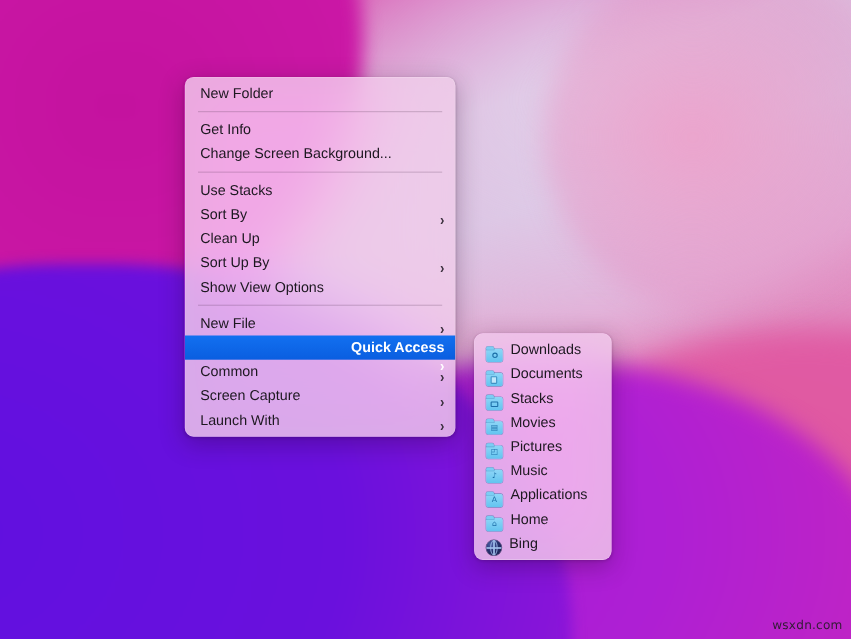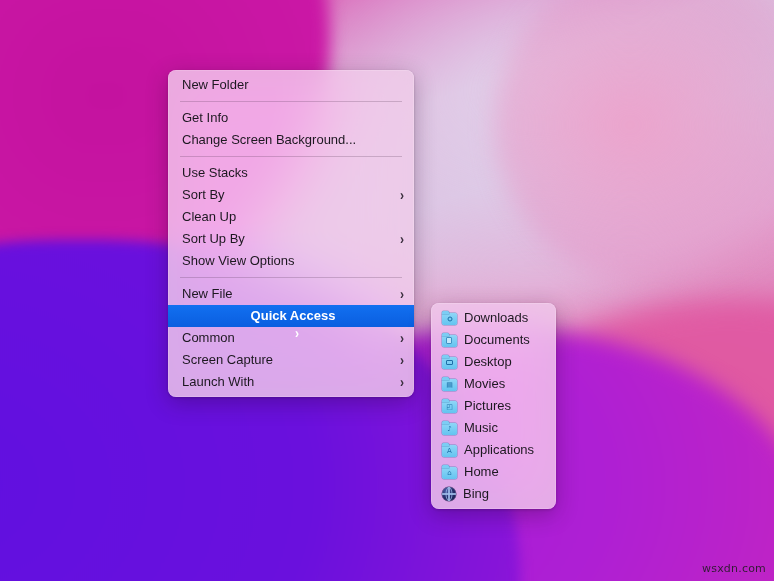--- a/index.html
+++ b/index.html
@@ -104,21 +104,21 @@
   }
   #sub-menu {
     left:396px; top:303px;
     width:125px;
     margin-left:35px;
   }
 
   .mi {
     position:relative;
     display:flex;
-    align-items:center;
+    align-items:flex-end;
     height:22px;
     padding:0 10px 0 14px;
     font-size:13px;
     color:#1d1820;
     white-space:nowrap;
     cursor:default;
   }
   .mi .lbl { flex:1 1 auto; line-height:22px; }
   .mi .chev {
     flex:0 0 auto;
@@ -314,21 +314,21 @@
           </span>
         </span>
         <span class="lbl">Documents</span>
       </div>
       <div class="mi">
         <span class="ico">
           <span class="folder">
             <span class="bar"></span>
           </span>
         </span>
-        <span class="lbl">Desktop</span>
+        <span class="lbl">Stacks</span>
       </div>
       <div class="mi">
         <span class="ico">
           <span class="folder">
             <span class="g">▤</span>
           </span>
         </span>
         <span class="lbl">Movies</span>
       </div>
       <div class="mi">

